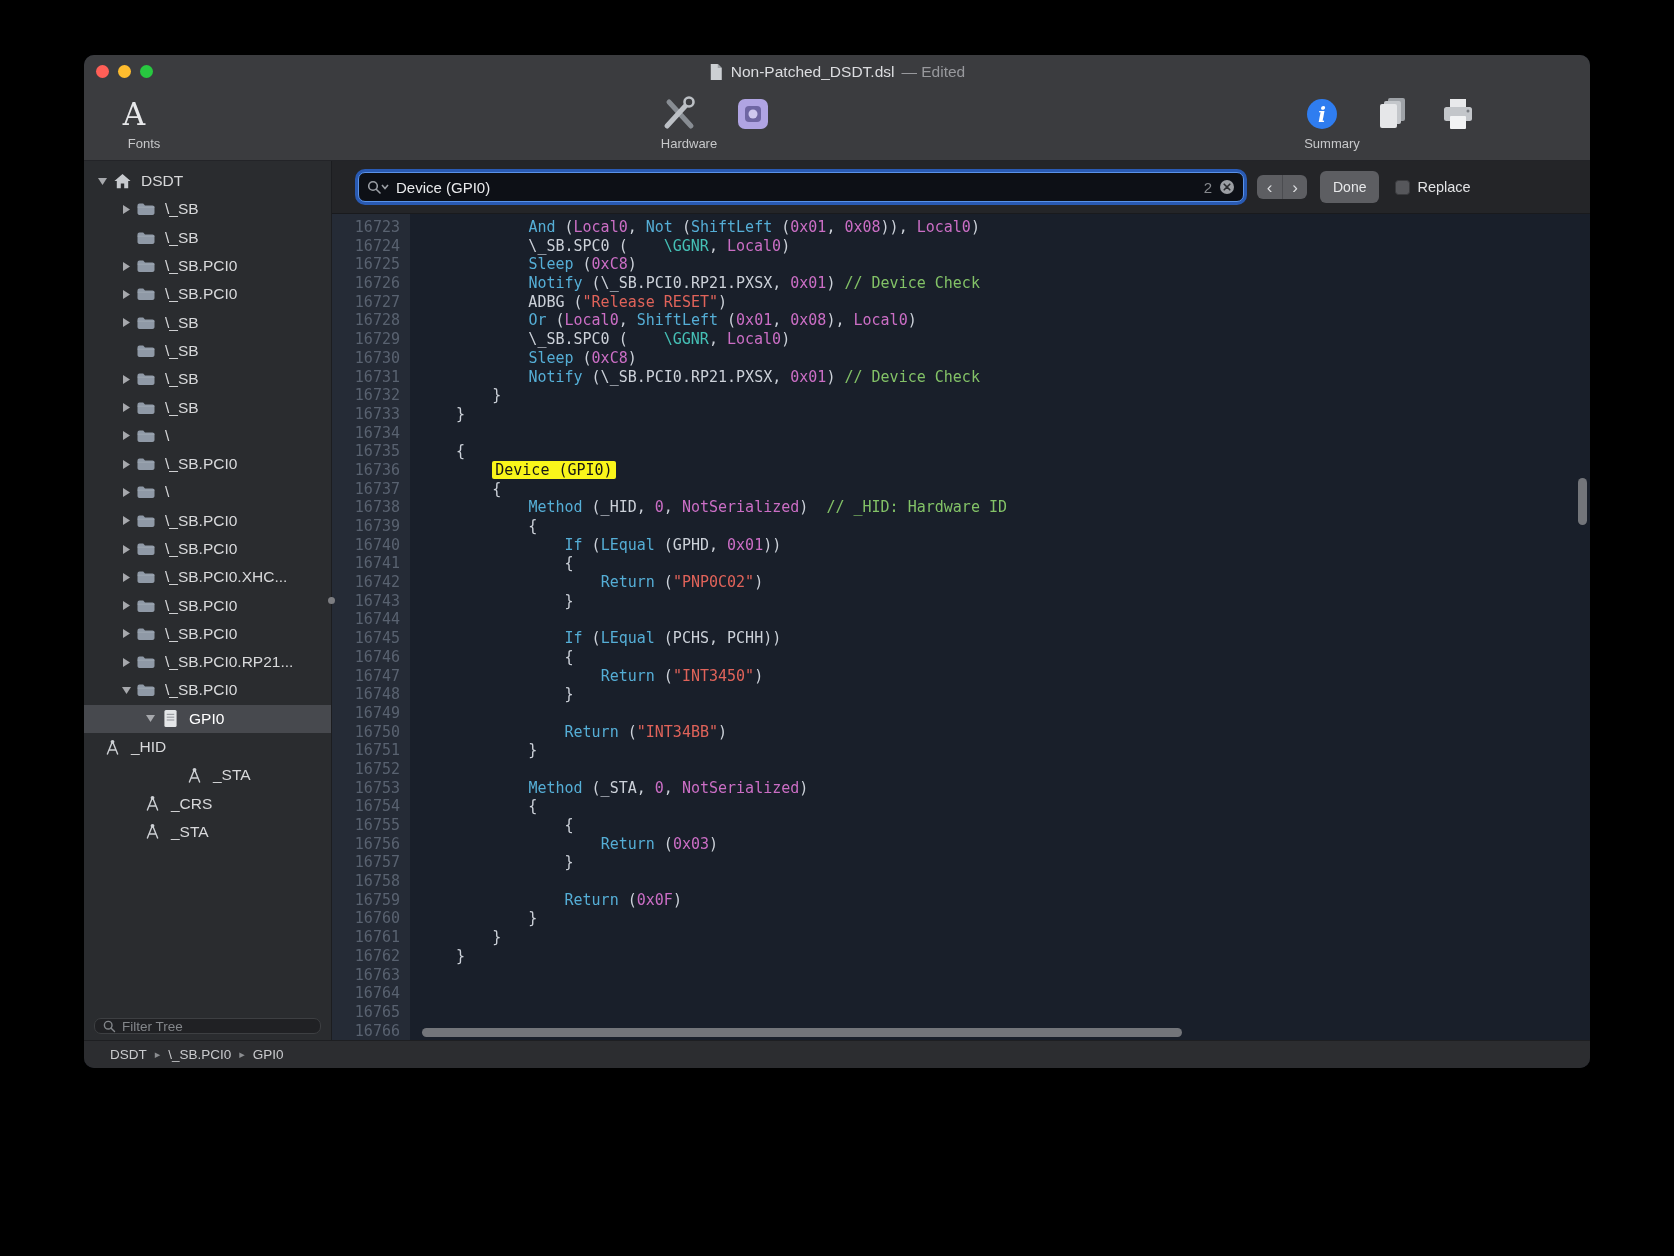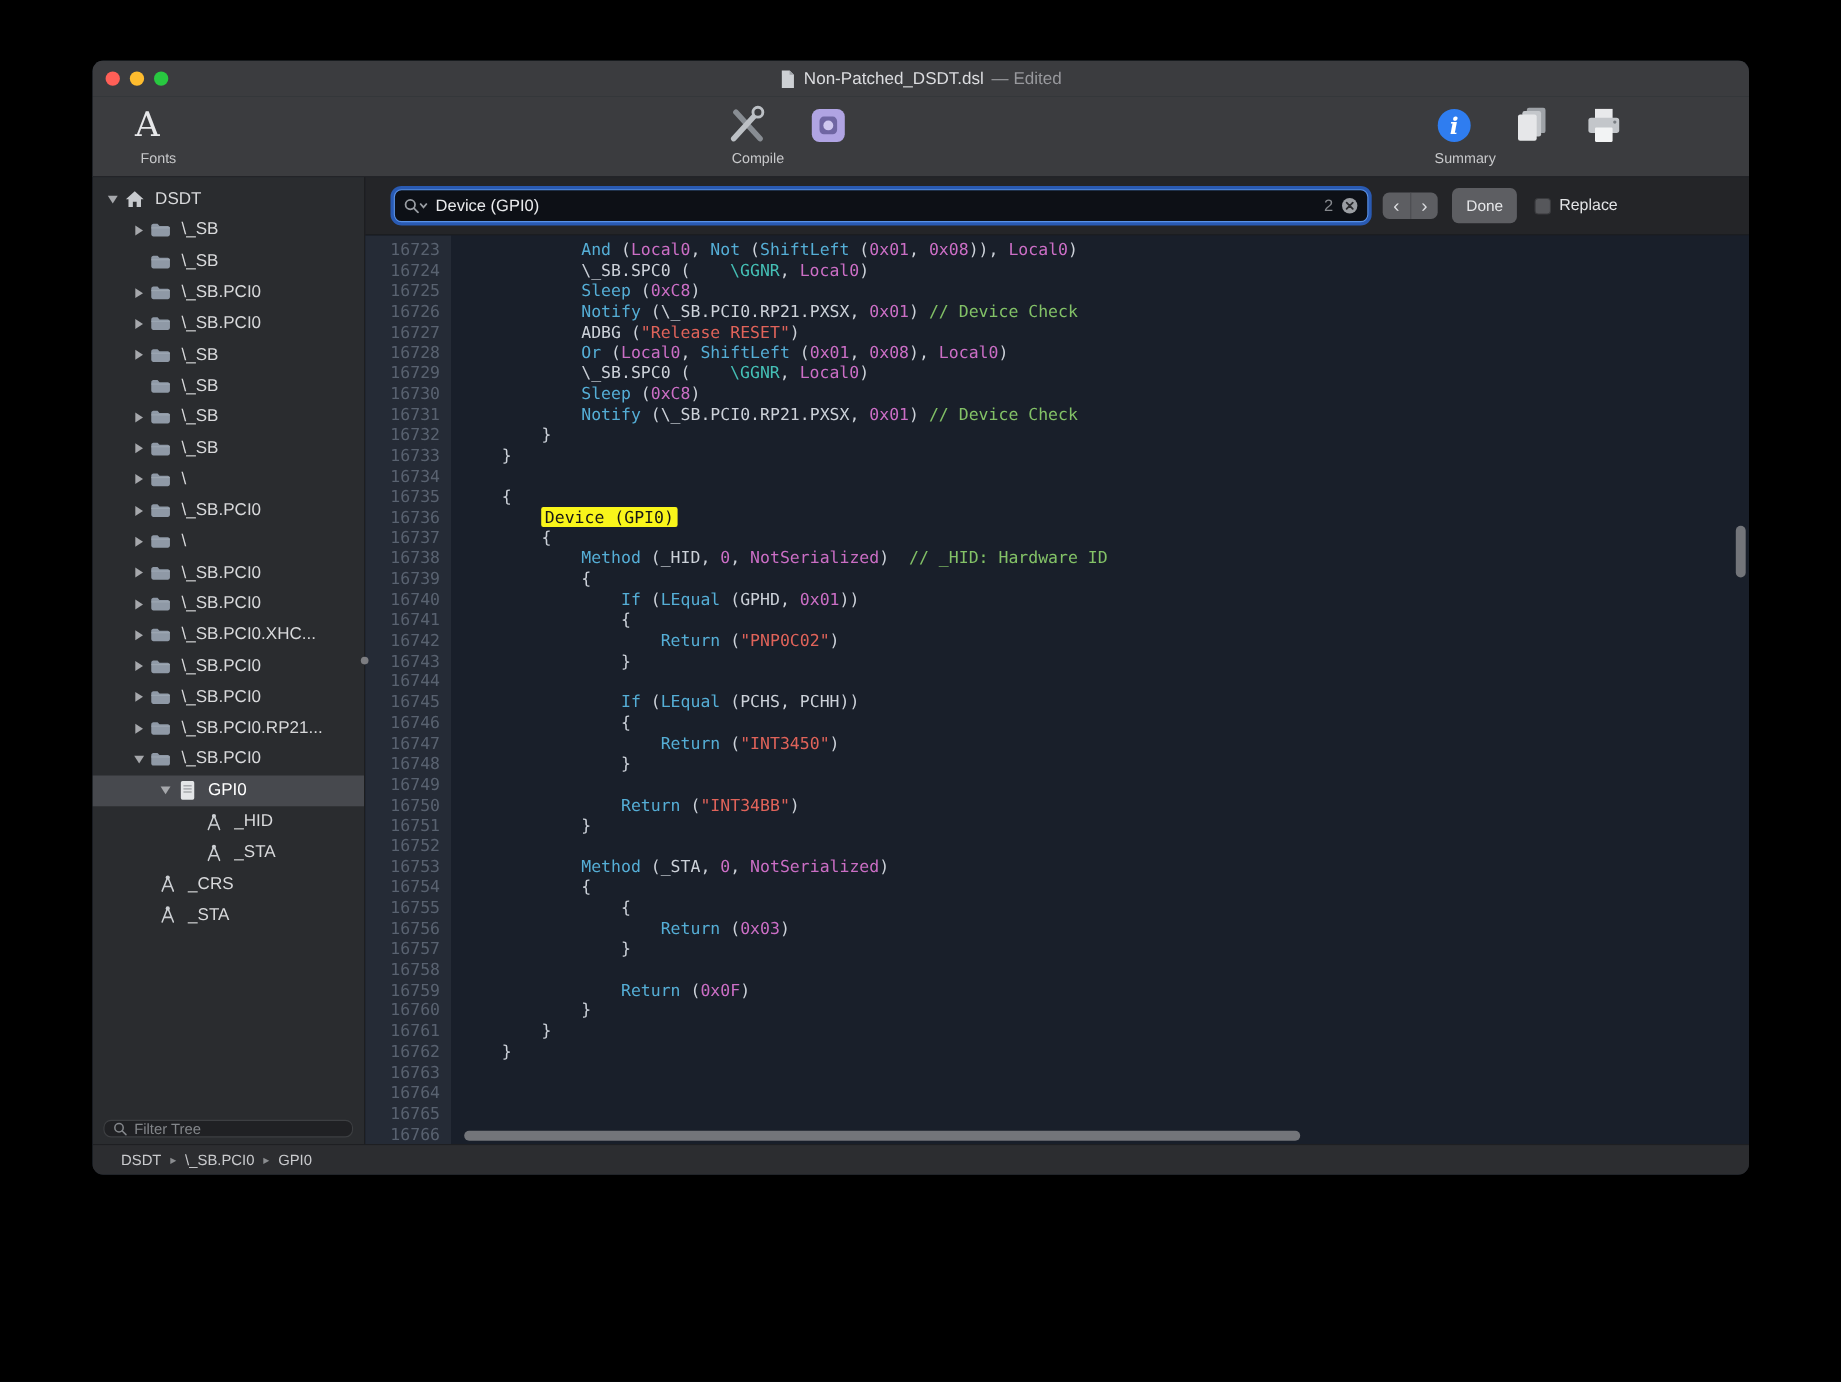--- a/index.html
+++ b/index.html
@@ -143,21 +143,21 @@
       <div class="tb-item w64">
         <div class="tb-icon">
           <svg width="40" height="38" viewBox="0 0 40 38">
             <g stroke-linecap="round">
               <path d="M10 7 L32 31" stroke="#888d93" stroke-width="5"></path>
               <path d="M30 7 L8 31" stroke="#bcc0c5" stroke-width="5"></path>
               <circle cx="30" cy="7" r="4.5" fill="#3b3c3f" stroke="#bcc0c5" stroke-width="2.6"></circle>
             </g>
           </svg>
         </div>
-        <div class="tb-label">Compile</div>
+        <div class="tb-label">Hardware</div>
       </div>
       <div class="tb-item w48">
         <div class="tb-icon">
           <svg width="38" height="38" viewBox="0 0 38 38">
             <rect x="4" y="4" width="30" height="30" rx="7" fill="#b0a4e3"></rect>
             <rect x="11" y="11" width="16" height="16" rx="4" fill="#6f66a3"></rect>
             <circle cx="19" cy="19" r="4.5" fill="#cfc8ef"></circle>
           </svg>
         </div>
         <div class="tb-label">Patch</div>
@@ -467,21 +467,21 @@
             <span class="tree-icon">
               <svg width="15" height="19" viewBox="0 0 16 20">
                 <rect x="1.5" y="1" width="13" height="18" rx="1.6" fill="#e4e6e8"></rect>
                 <rect x="4" y="5" width="8" height="1.2" fill="#9a9da1"></rect>
                 <rect x="4" y="8" width="8" height="1.2" fill="#9a9da1"></rect>
                 <rect x="4" y="11" width="8" height="1.2" fill="#9a9da1"></rect>
               </svg>
             </span>
             <span>GPI0</span>
           </div>
-          <div class="tree-row" style="padding-left: 82px; text-align: center;">
+          <div class="tree-row" style=" text-align: center;">
             <span class="tri-slot"></span>
             <span class="tree-icon">
               <svg width="17" height="17" viewBox="0 0 18 18">
                 <circle cx="9" cy="3" r="2" fill="#cdd0d4"></circle>
                 <path d="M8.2 4.5 L3.6 16 M9.8 4.5 L14.4 16 M5.4 11.6 H12.6" stroke="#cdd0d4" stroke-width="1.5" fill="none" stroke-linecap="round"></path>
               </svg>
             </span>
             <span>_HID</span>
           </div>
           <div class="tree-row" style="padding-left: 82px;">

